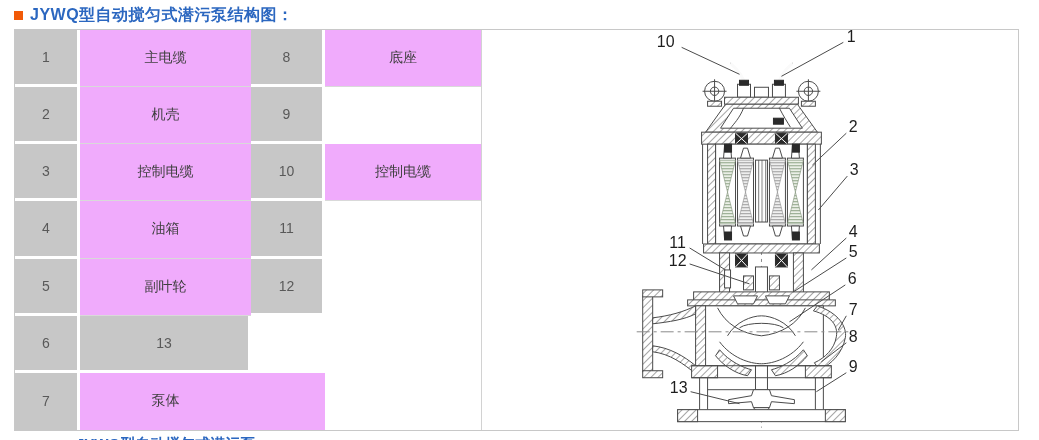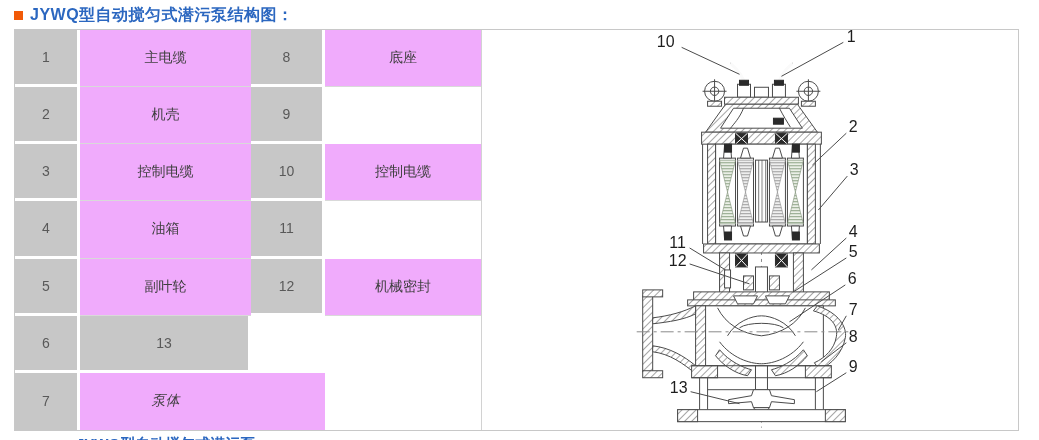--- a/index.html
+++ b/index.html
@@ -14,21 +14,21 @@
   .panel{position:absolute;left:14px;top:29px;width:1005px;height:402px;
          border:1px solid #c8c8c8;background:#fff;display:flex;box-sizing:border-box;}
 
   
   .parts-table{width:467px;display:flex;flex-direction:column;border-right:1px solid #d2d2d2;box-sizing:border-box;}
   .prow{flex:1;display:grid;grid-template-columns:65px 171px 74px 1fr;}
   .cell{display:flex;align-items:center;justify-content:center;font-size:14px;box-sizing:border-box;}
   .cell-num{background:#c7c7c7;color:#595959;border-right:3px solid #fff;border-bottom:3px solid #fff;}
   .prow:last-child .cell-num{border-bottom:none;}
   .cell-label{background:#f0abfc;color:#3f3f3f;border-bottom:1px solid #d9d9d9;}
-  .prow:last-child .cell-label{border-bottom:none;font-style:italic;}
+  .prow:last-child .cell-label{border-bottom:none;}
 
   
   .diagram{flex:1;position:relative;background:#fff;}
   .diagram svg{position:absolute;left:0;top:0;width:100%;height:100%;}
   .callout{font-size:16px;fill:#1d1d1d;}
   .leader{stroke:#4a4a4a;stroke-width:1;fill:none;}
   .ln{stroke:#4a4a4a;stroke-width:1;fill:none;}
   .hatched{fill:url(#hatch);stroke:#4a4a4a;stroke-width:1;}
   .whitepart{fill:#fff;stroke:#4a4a4a;stroke-width:1;}
   .blackpart{fill:#2a2a2a;stroke:#2a2a2a;}
@@ -69,21 +69,20 @@
       </div>
       <div class="prow">
         <div class="cell cell-num">4</div>
         <div class="cell cell-label">油箱</div>
         <div class="cell cell-num">11</div>
       </div>
       <div class="prow">
         <div class="cell cell-num">5</div>
         <div class="cell cell-label">副叶轮</div>
         <div class="cell cell-num">12</div>
-        <div class="cell cell-label">机械密封</div>
       </div>
       <div class="prow">
         <div class="cell cell-num">6</div>
         <div class="cell cell-num">13</div>
       </div>
       <div class="prow">
         <div class="cell cell-num">7</div>
         <div class="cell cell-label">泵体</div>
         <div class="cell cell-label"></div>
       </div>

